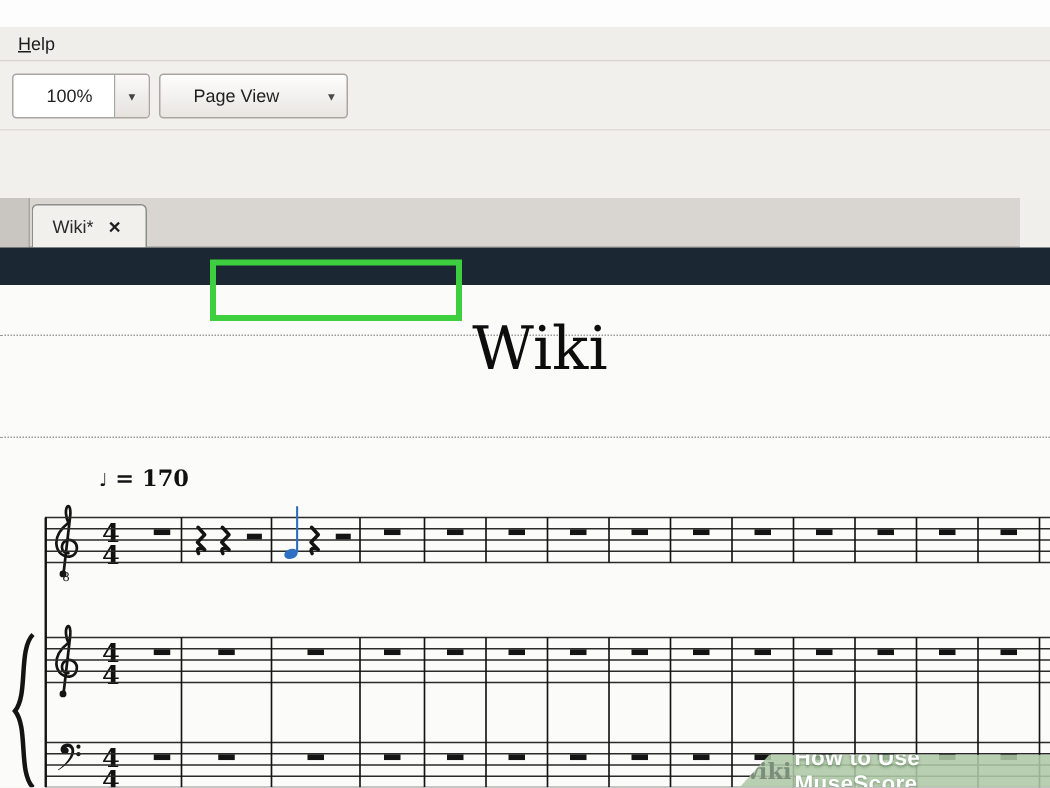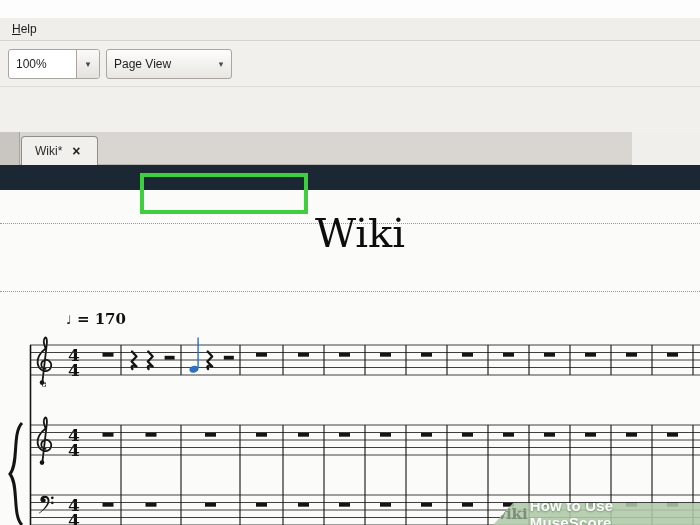--- a/index.html
+++ b/index.html
@@ -9,21 +9,21 @@
   .menubar{position:absolute;left:0;top:18px;width:700px;height:22px;background:#f0eeeb;
            border-bottom:1px solid #d6d3cf;}
   .menu-item{position:absolute;left:8px;top:3px;font-size:12px;color:#1c1c1c;padding:1px 4px;}
   .menu-item u{text-decoration:underline;}
   
   .toolbar1{position:absolute;left:0;top:41px;width:700px;height:45px;background:#f2f0ed;}
   .toolbar2{position:absolute;left:0;top:86px;width:700px;height:46px;background:#f2f0ed;
             border-top:1px solid #e0ddd9;}
   .combo{position:absolute;height:30px;border:1px solid #a9a6a1;border-radius:3px;top:8px;
          background:linear-gradient(#fdfdfc,#e9e6e2);display:flex;align-items:center;box-sizing:border-box;}
-  .combo .val{font-size:12px;color:#1e1e1e;padding-left:7px;flex:1;}
+  .combo .val{font-size:12px;color:#1e1e1e;padding-left:22px;flex:1;}
   .combo .arrow{width:20px;text-align:center;font-size:9px;color:#4a4a4a;}
   .combo.editable{background:#fff;}
   .combo.editable .arrowbox{width:22px;height:28px;border-left:1px solid #a9a6a1;
         background:linear-gradient(#fbfaf9,#e5e2de);display:flex;align-items:center;justify-content:center;
         border-radius:0 2px 2px 0;}
   .grip{position:absolute;top:50px;width:7px;height:26px;
         background-image:radial-gradient(circle,#b3b0ab 1px,transparent 1.2px);background-size:3.5px 4px;}
   .grip2{top:96px;}
   .tbtn{position:absolute;top:47px;width:32px;height:32px;display:flex;align-items:center;
         justify-content:center;box-sizing:border-box;}
@@ -35,21 +35,21 @@
         justify-content:center;box-sizing:border-box;}
   .acc{font-family:"DejaVu Sans",sans-serif;font-size:20px;color:#191919;}
   .highlight-box{position:absolute;left:140px;top:86px;width:168px;height:41px;
         border:4px solid #3ecf3e;box-sizing:border-box;pointer-events:none;z-index:5;}
   .voice1{position:absolute;left:313px;top:96px;width:22px;height:22px;background:#2f7bd2;
         border:1px solid #1f5da8;border-radius:4px;color:#fff;font-size:13px;display:flex;
         align-items:center;justify-content:center;}
   .voice{position:absolute;top:96px;width:18px;height:22px;color:#333;font-size:13px;
         display:flex;align-items:center;justify-content:center;}
   
-  .tabbar{position:absolute;left:0;top:132px;width:632px;height:33px;background:#d9d6d1;
+  .tabbar{position:absolute;left:0;top:132px;width:680px;height:33px;background:#d9d6d1;
           border-bottom:1px solid #b9b6b1;box-sizing:border-box;}
   .tabstrip-left{position:absolute;left:0;top:0;width:20px;height:33px;background:#c9c6c1;
           border-right:1px solid #a8a5a0;box-sizing:border-box;}
   .tab{position:absolute;left:21px;top:4px;width:77px;height:29px;background:#f2f0ed;
        border:1px solid #8f8d89;border-bottom:none;border-radius:4px 4px 0 0;display:flex;
        align-items:center;box-sizing:border-box;}
   .tab .tlabel{font-size:12px;color:#2a2a2a;padding-left:13px;}
   .tab .tclose{margin-left:10px;font-size:14px;font-weight:bold;color:#1e1e1e;line-height:1;}
   .navybar{position:absolute;left:0;top:165px;width:700px;height:25px;background:#1b2733;}
   

